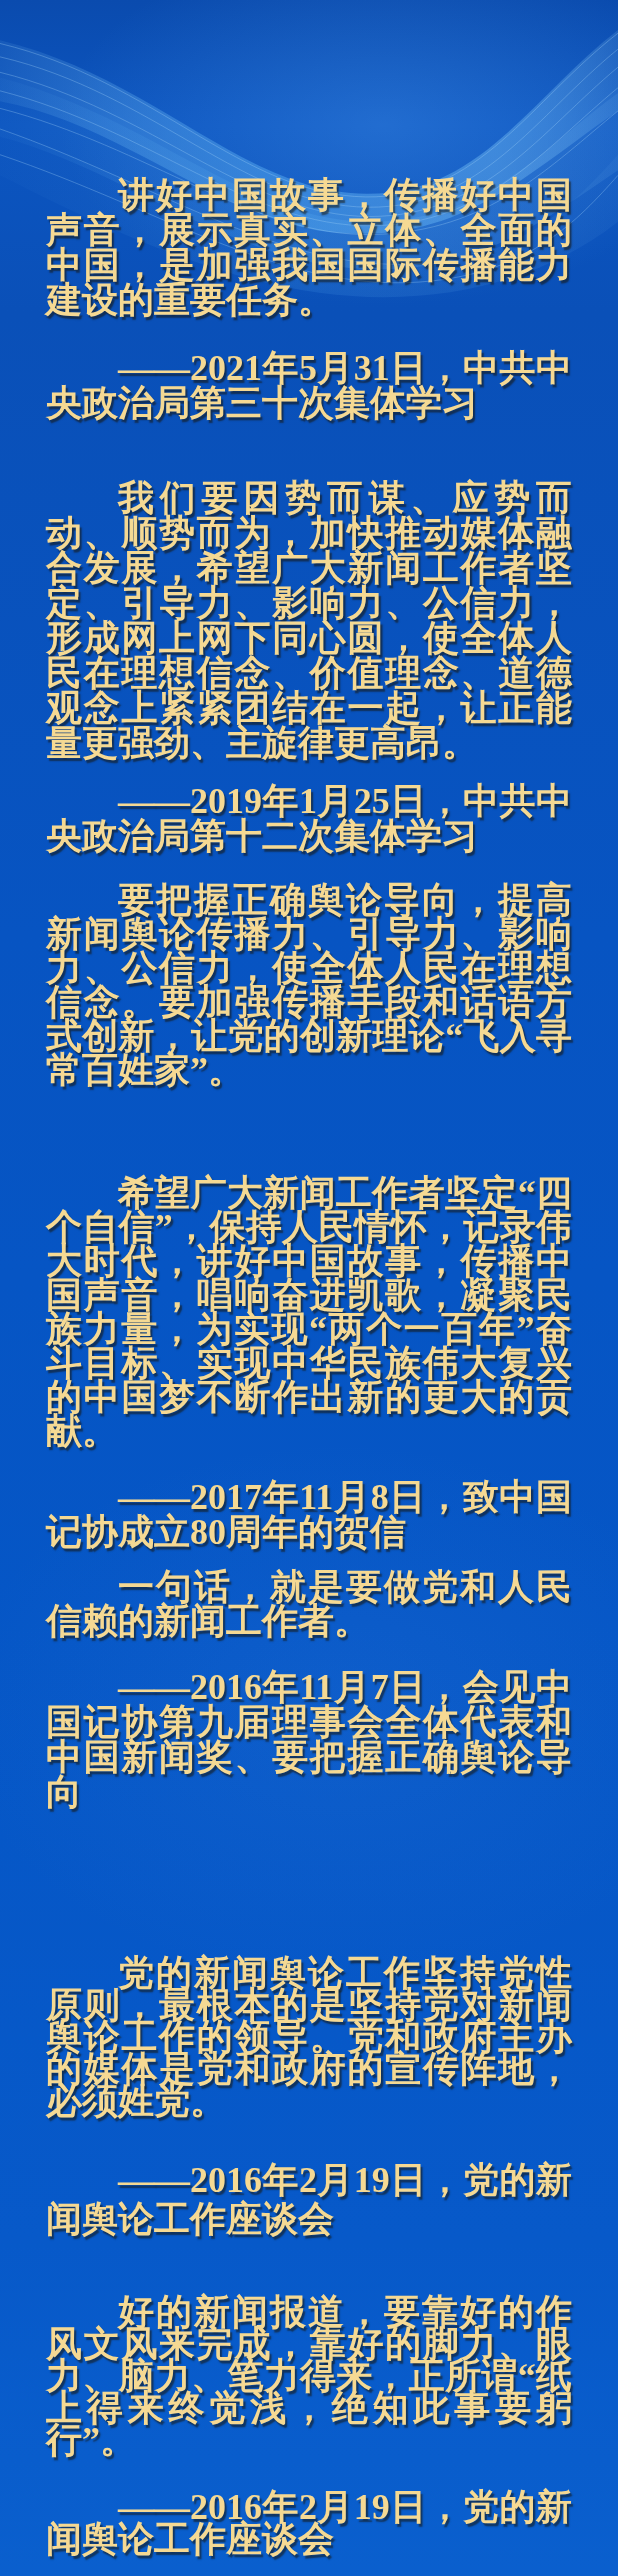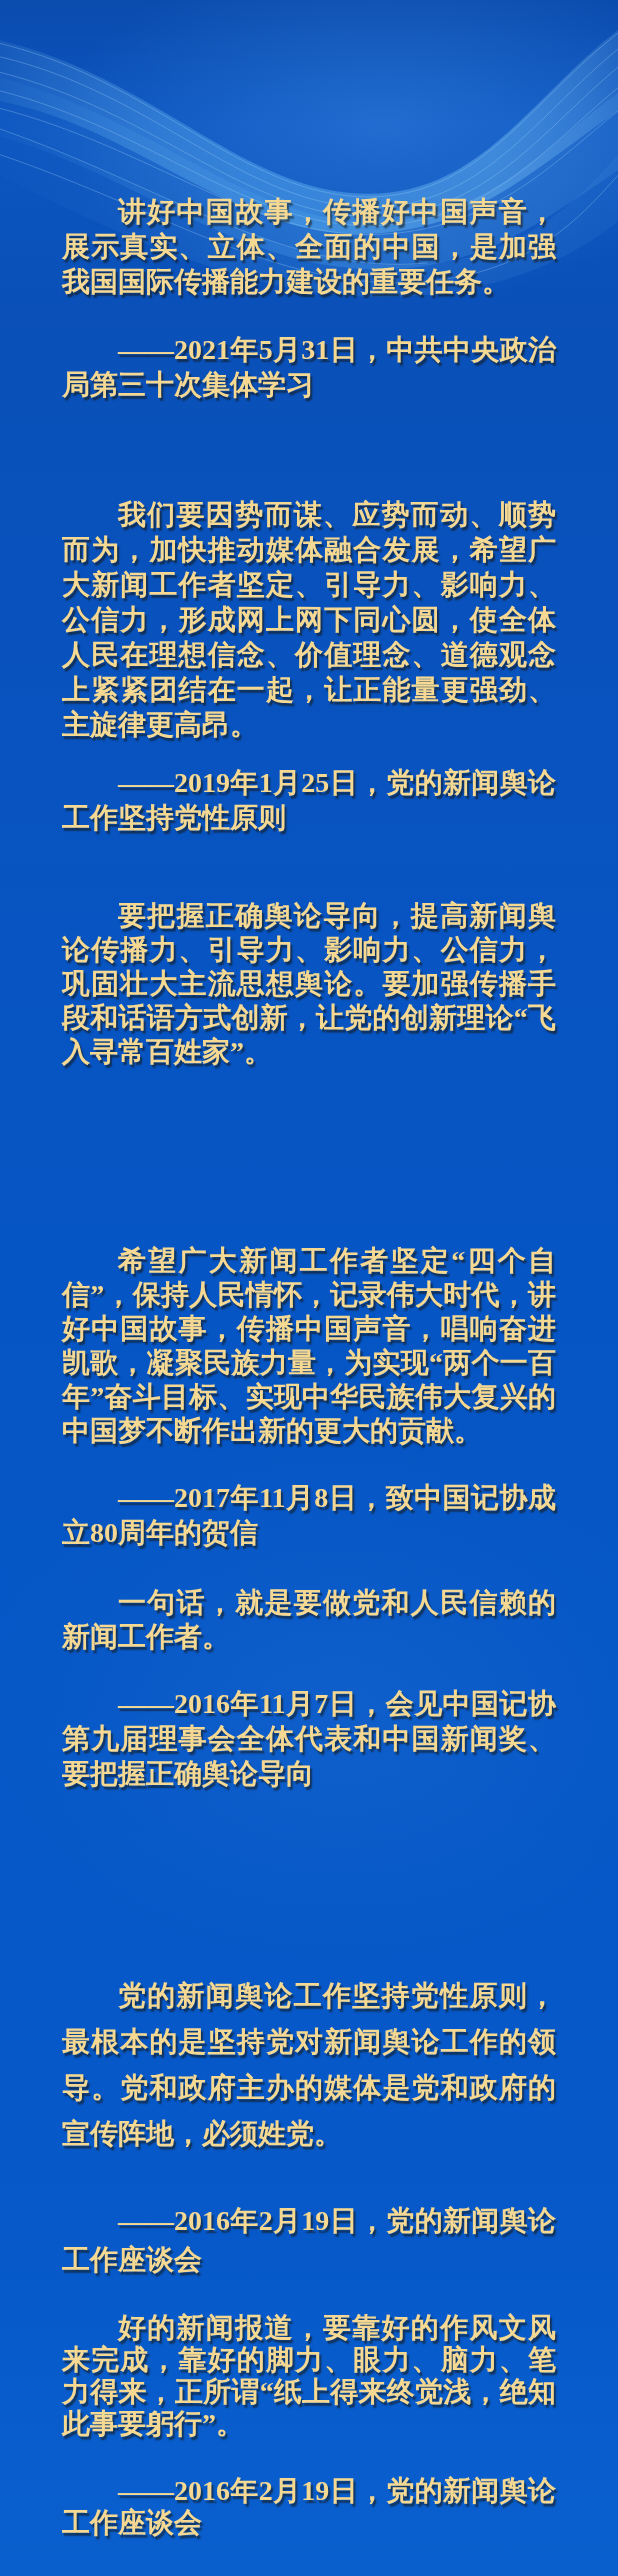--- a/index.html
+++ b/index.html
@@ -27,21 +27,21 @@
       radial-gradient(567px 309px at 70% 99%, rgba(70,160,245,.20), rgba(70,160,245,0) 70%);
     pointer-events:none;
   }
   .wave-top{position:absolute;left:0;top:0;width:618px;height:330px;}
   .quote-group{
     position:absolute;left:46px;width:526px;
     color:#F5D993;font-weight:bold;
     text-align:justify;
   }
   .quote-text,.quote-attr{
-    margin:16px;font-size:28px;text-indent:2em;
+    margin:0;font-size:36px;text-indent:2em;
     text-shadow:2.1px 2.6px 1.5px rgba(24,18,4,.55);
   }
 </style>
 </head>
 <body>
 
 <div class="poster">
 
   <svg class="wave-top" viewBox="0 0 1200 640" xmlns="http://www.w3.org/2000/svg">
     <defs>
@@ -74,39 +74,39 @@
     </g>
   </svg>
 
   <section class="quote-group" style="top:178px">
     <p class="quote-text" style="line-height:35px">讲好中国故事，传播好中国声音，展示真实、立体、全面的中国，是加强我国国际传播能力建设的重要任务。</p>
     <p class="quote-attr" style="line-height:35px;margin-top:33px">——2021年5月31日，中共中央政治局第三十次集体学习</p>
   </section>
 
   <section class="quote-group" style="top:481px">
     <p class="quote-text" style="line-height:35px">我们要因势而谋、应势而动、顺势而为，加快推动媒体融合发展，希望广大新闻工作者坚定、引导力、影响力、公信力，形成网上网下同心圆，使全体人民在理想信念、价值理念、道德观念上紧紧团结在一起，让正能量更强劲、主旋律更高昂。</p>
-    <p class="quote-attr" style="line-height:35px;margin-top:23px">——2019年1月25日，党的新闻舆论工作坚持党性原则</p>
+    <p class="quote-attr" style="line-height:35px;margin-top:23px">——2019年1月25日，中共中央政治局第十二次集体学习</p>
   </section>
 
   <section class="quote-group" style="top:883px">
-    <p class="quote-text" style="line-height:34px">要把握正确舆论导向，提高新闻舆论传播力、引导力、影响力、公信力，巩固壮大主流思想舆论。要加强传播手段和话语方式创新，让党的创新理论“飞入寻常百姓家”。</p>
+    <p class="quote-text" style="line-height:34px">要把握正确舆论导向，提高新闻舆论传播力、引导力、影响力、公信力，使全体人民在理想信念。要加强传播手段和话语方式创新，让党的创新理论“飞入寻常百姓家”。</p>
   </section>
 
-  <section class="quote-group" style="top:1228px">
+  <section class="quote-group" style="top:1176px">
     <p class="quote-text" style="line-height:34px">希望广大新闻工作者坚定“四个自信”，保持人民情怀，记录伟大时代，讲好中国故事，传播中国声音，唱响奋进凯歌，凝聚民族力量，为实现“两个一百年”奋斗目标、实现中华民族伟大复兴的中国梦不断作出新的更大的贡献。</p>
     <p class="quote-attr" style="line-height:35px;margin-top:32px">——2017年11月8日，致中国记协成立80周年的贺信</p>
   </section>
 
   <section class="quote-group" style="top:1570px">
     <p class="quote-text" style="line-height:34px">一句话，就是要做党和人民信赖的新闻工作者。</p>
     <p class="quote-attr" style="line-height:35px;margin-top:32px">——2016年11月7日，会见中国记协第九届理事会全体代表和中国新闻奖、要把握正确舆论导向</p>
   </section>
 
   <section class="quote-group" style="top:1957px">
-    <p class="quote-text" style="line-height:46px">党的新闻舆论工作坚持党性原则，最根本的是坚持党对新闻舆论工作的领导。党和政府主办的媒体是党和政府的宣传阵地，必须姓党。</p>
+    <p class="quote-text" style="line-height:32px">党的新闻舆论工作坚持党性原则，最根本的是坚持党对新闻舆论工作的领导。党和政府主办的媒体是党和政府的宣传阵地，必须姓党。</p>
     <p class="quote-attr" style="line-height:39px;margin-top:44px">——2016年2月19日，党的新闻舆论工作座谈会</p>
   </section>
 
   <section class="quote-group" style="top:2296px">
     <p class="quote-text" style="line-height:32px">好的新闻报道，要靠好的作风文风来完成，靠好的脚力、眼力、脑力、笔力得来，正所谓“纸上得来终觉浅，绝知此事要躬行”。</p>
     <p class="quote-attr" style="line-height:32px;margin-top:35px">——2016年2月19日，党的新闻舆论工作座谈会</p>
   </section>
 
 </div>
 

